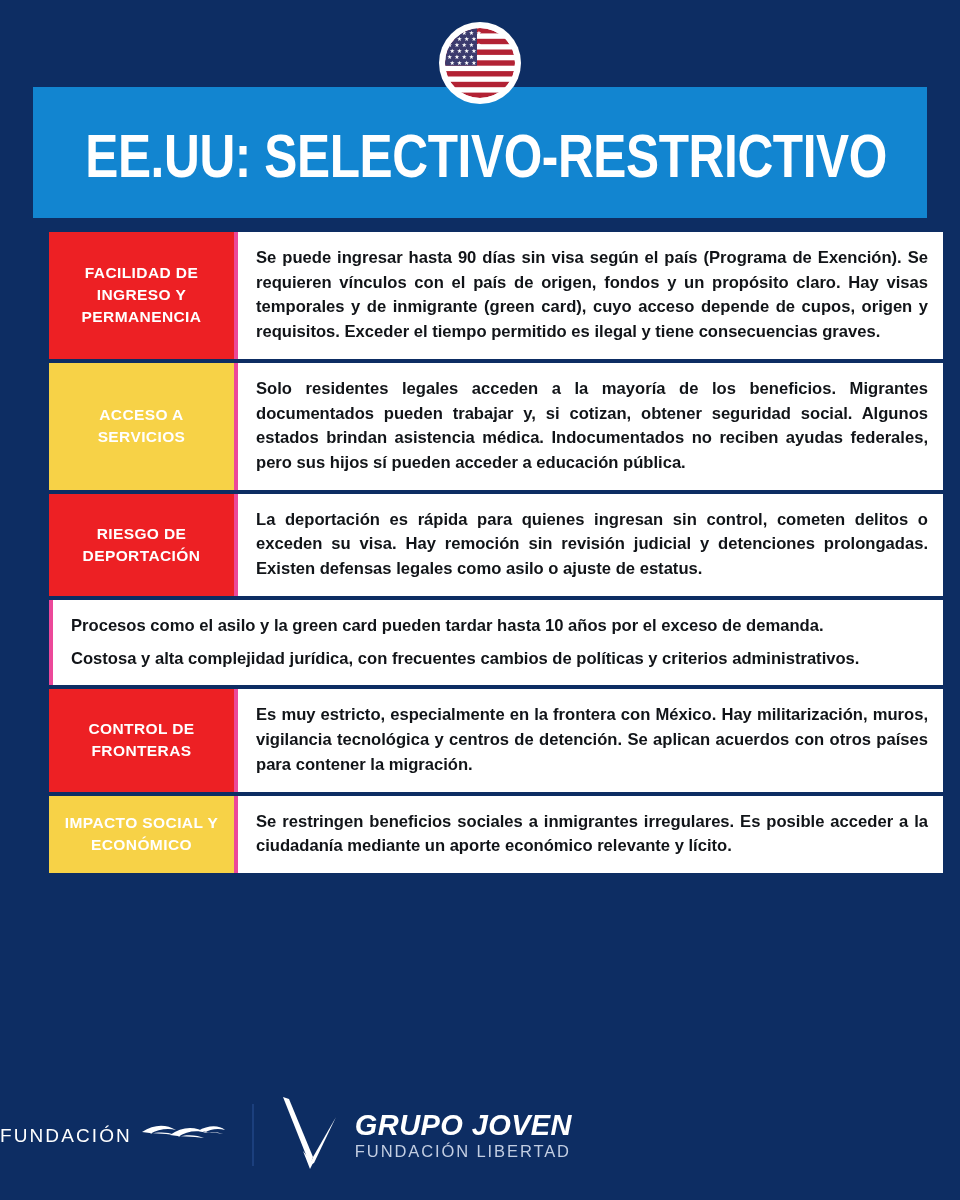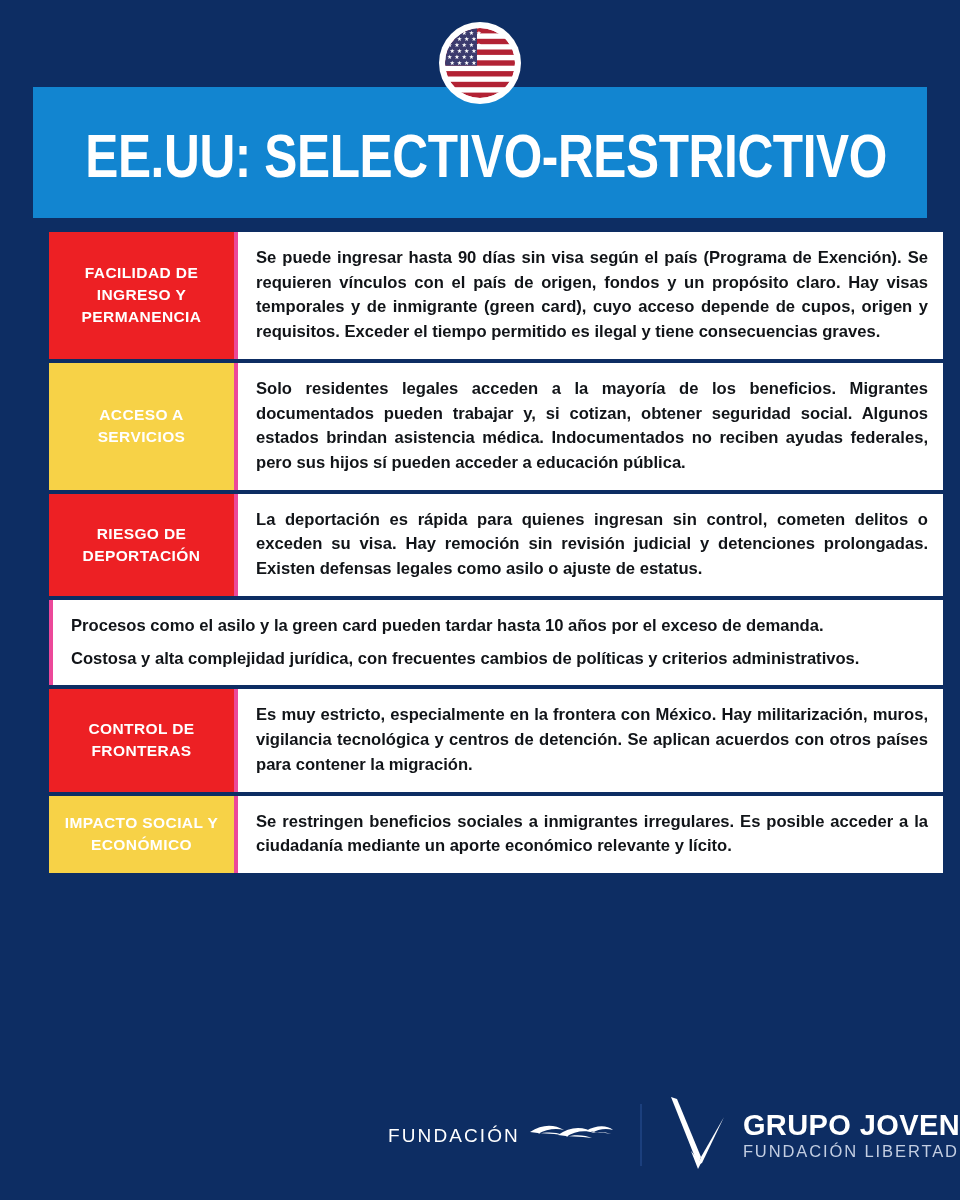--- a/index.html
+++ b/index.html
@@ -138,21 +138,21 @@
 
   
   .footer {
     position: absolute;
     left: 0;
     bottom: 0;
     width: 960px;
     height: 130px;
     display: flex;
     align-items: center;
-    justify-content: flex-end;
+    justify-content: flex-start;
     box-sizing: border-box;
   }
   .logo-fundacion {
     display: flex;
     flex-direction: column;
     align-items: flex-start;
     color: #ffffff;
     margin-right: 26px;
   }
   .lf-top {
@@ -192,20 +192,21 @@
     display: flex;
     flex-direction: column;
     justify-content: center;
   }
   .gj-main {
     font-size: 29px;
     font-weight: 700;
     letter-spacing: 0.4px;
     line-height: 1.05;
     color: #ffffff;
+    font-style: italic;
   }
   .gj-sub {
     font-size: 16.5px;
     font-weight: 400;
     letter-spacing: 1.9px;
     line-height: 1.1;
     color: #c3cee2;
     margin-top: 2px;
   }
 </style>

